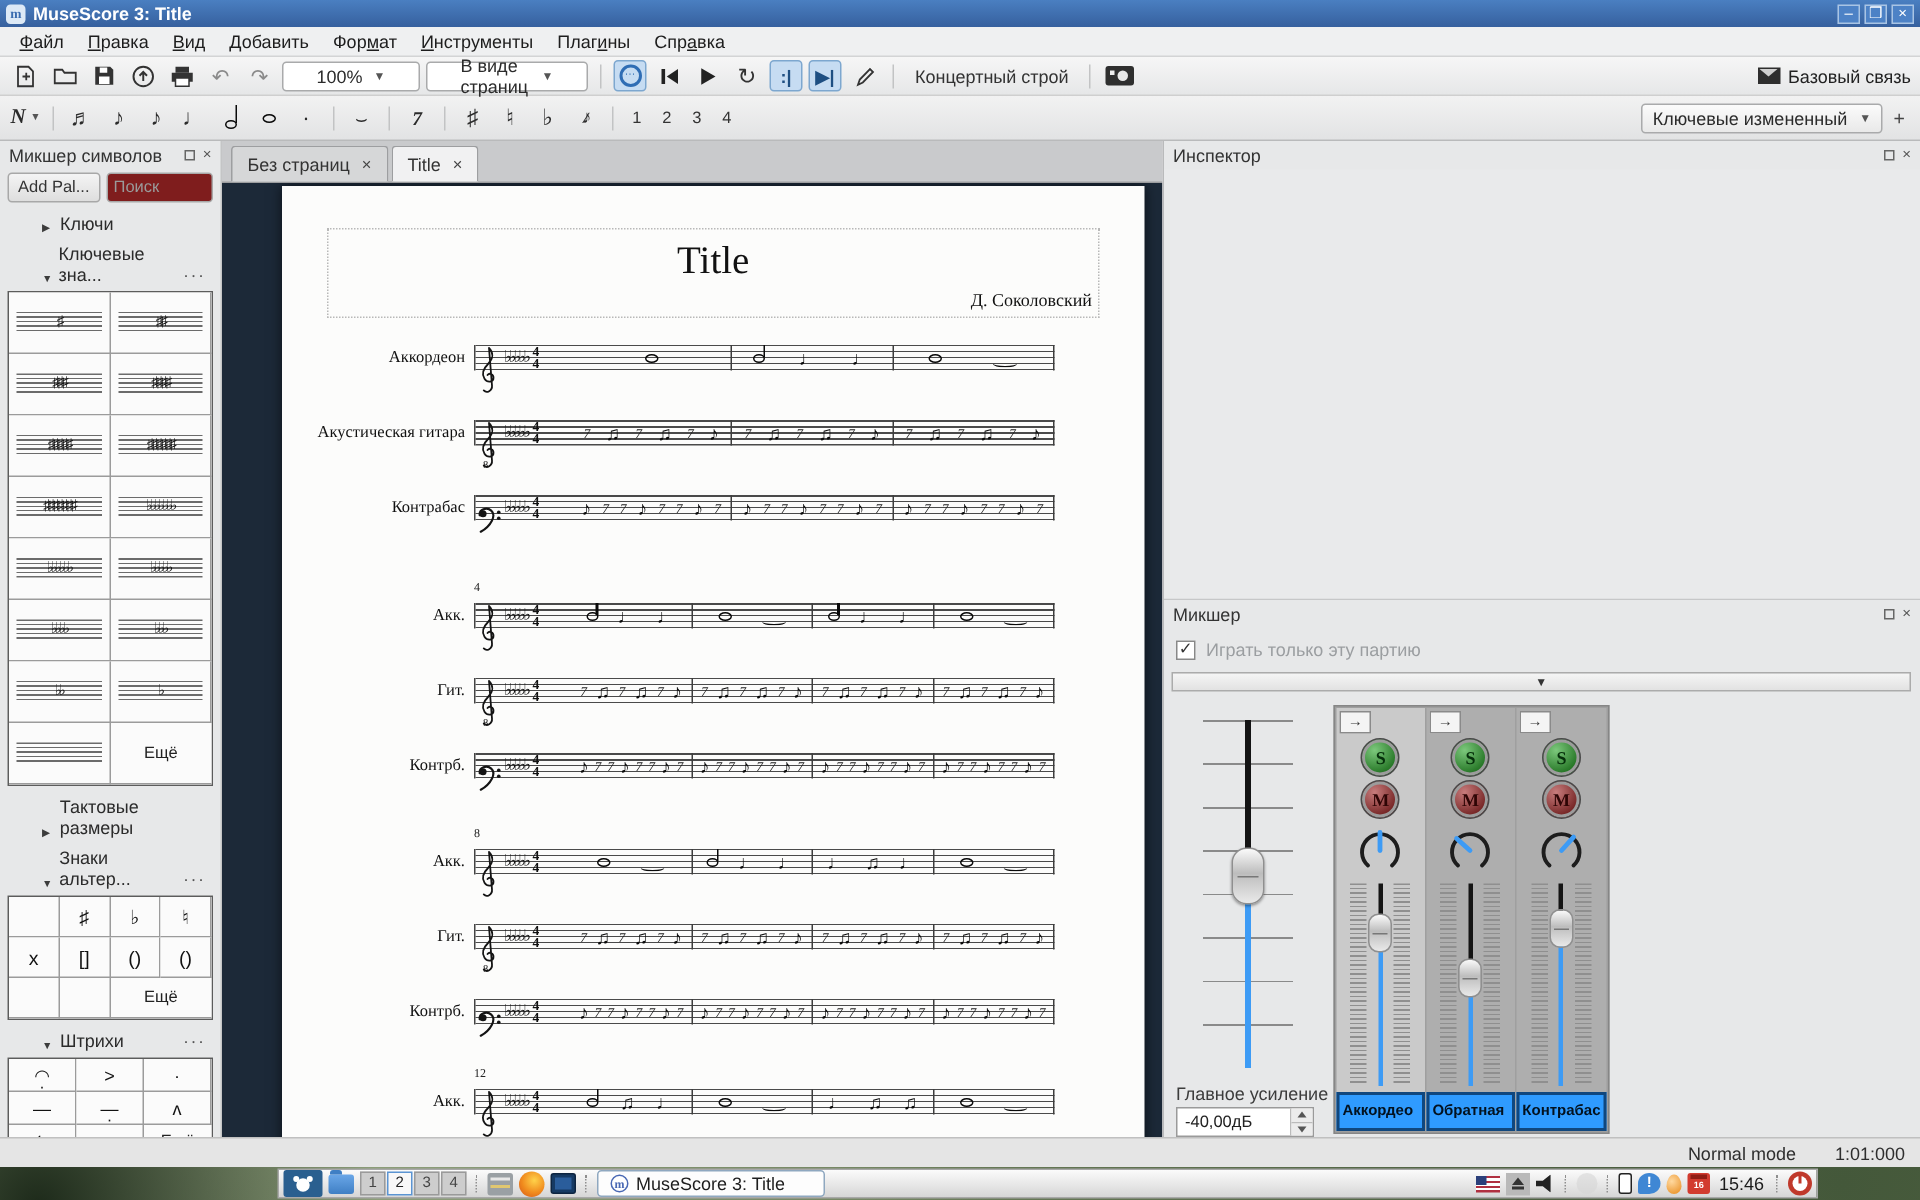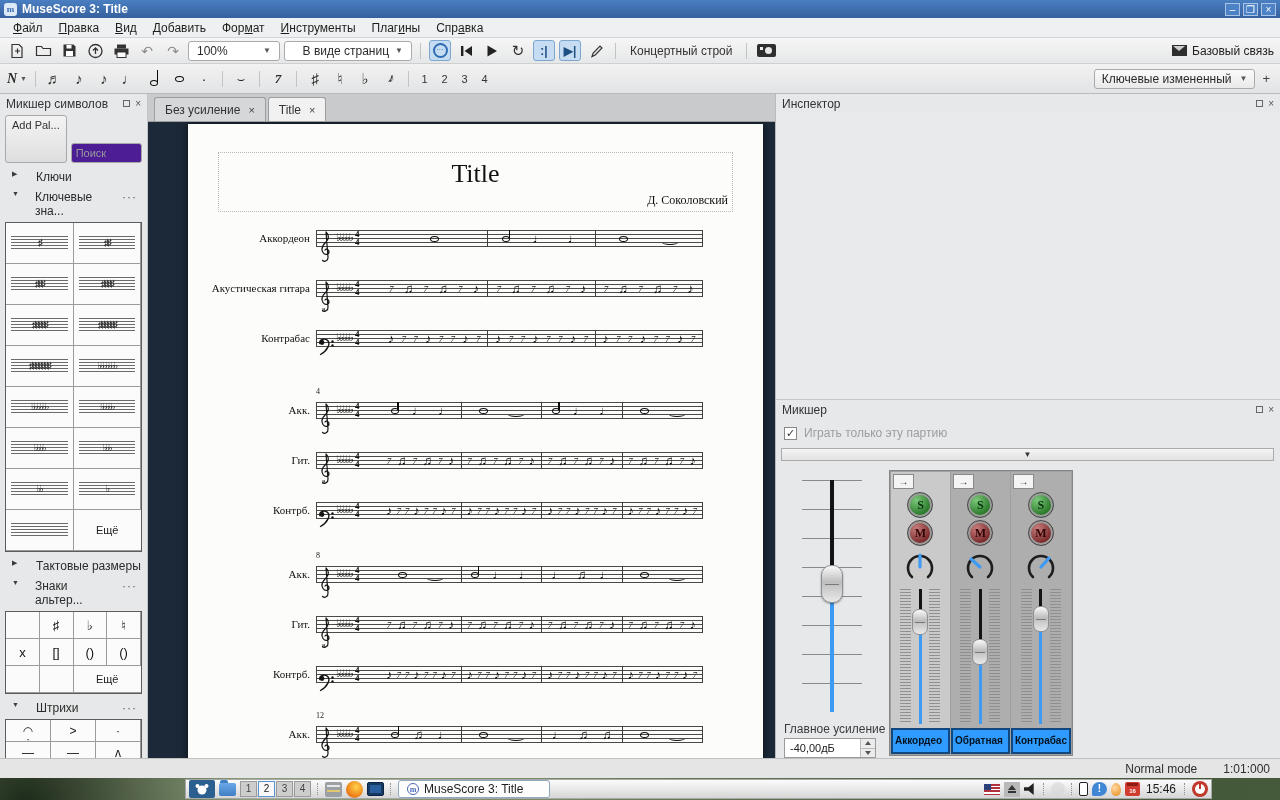--- a/index.html
+++ b/index.html
@@ -18,24 +18,24 @@
   .menu-item{padding:2px 7px;color:#1d1d1d;}
   .menu-item u{text-decoration:underline;}
 
   
   .toolbar1{height:26px;background:linear-gradient(#f6f6f6,#e6e7e8);border-bottom:1px solid #cfcfcf;display:flex;align-items:center;padding:0 6px;gap:4px;}
   .toolbar2{height:30px;background:linear-gradient(#f2f2f2,#e2e3e4);border-bottom:1px solid #b9babb;display:flex;align-items:center;padding:0 6px;gap:3px;}
   .tbtn{min-width:22px;height:21px;display:flex;align-items:center;justify-content:center;border-radius:3px;color:#2b2b2b;}
   .tbtn svg{display:block;}
   .tbtn.active{background:#c6dcf2;border:1px solid #7da7cf;}
   .tsep{width:1px;height:16px;background:#c2c3c4;margin:0 4px;}
-  .combo{height:20px;background:#fff;border:1px solid #a9aaab;border-radius:3px;display:flex;align-items:center;padding:0 8px;gap:6px;}
+  .combo{height:20px;background:#fff;border:1px solid #a9aaab;border-radius:3px;display:flex;align-items:center;padding:0 22px;gap:6px;}
   .combo .arr{color:#555;font-size:8px;}
   .zoomcombo{width:92px;}
-  .viewcombo{width:128px;text-align:right;}
+  .viewcombo{width:108px;}
   .graybtn{color:#333;padding:0 6px;}
   .note-glyph{font-size:15px;line-height:15px;}
   .voice-btn{width:17px;height:18px;text-align:center;font-size:11px;line-height:18px;color:#333;}
   .wscombo{height:20px;background:linear-gradient(#fbfbfb,#e9e9e9);border:1px solid #a9aaab;border-radius:3px;display:flex;align-items:center;padding:0 7px;gap:8px;margin-left:auto;}
   .plusbtn{color:#444;font-size:13px;padding:0 4px;}
   .feedback{margin-left:auto;display:flex;align-items:center;gap:5px;color:#222;}
   .envelope{width:15px;height:11px;background:#2e2e2e;position:relative;display:inline-block;}
   .envelope:before{content:"";position:absolute;left:1px;top:1px;border:6.5px solid transparent;border-top:5px solid #cfcfcf;}
   .camicon{width:19px;height:13px;background:#2f2f2f;border-radius:2px;position:relative;}
   .camicon:before{content:"";position:absolute;left:3px;top:3px;width:3px;height:3px;background:#eee;}
@@ -49,22 +49,22 @@
   .statusbar{position:absolute;top:758px;left:0;right:0;height:20px;background:#e5e5e5;border-top:1px solid #c0c0c0;display:flex;align-items:center;justify-content:flex-end;gap:26px;padding-right:10px;color:#2e2e2e;}
 
   
   .palette{width:148px;background:#e7e8e9;border-right:1px solid #c4c5c6;position:relative;overflow:hidden;}
   .dockhead{height:19px;display:flex;align-items:center;padding:0 6px;color:#333;}
   .dockhead .dh-icons{margin-left:auto;display:flex;gap:5px;align-items:center;color:#666;}
   .float-ic{width:7px;height:7px;border:1px solid #666;display:inline-block;}
   .close-ic{font-size:10px;line-height:8px;color:#555;}
   .palette-toolsrow{display:flex;gap:4px;padding:2px 5px 4px 5px;}
   .addpal{background:linear-gradient(#f4f4f4,#dedede);border:1px solid #a8a8a8;border-radius:3px;font-size:11px;padding:3px 6px;color:#333;}
-  .searchbox{flex:1;background:#4c1d95;border:1px solid #a8a8a8;border-radius:3px;font-size:11px;padding:3px 4px;color:#9a9a9a;min-width:0;margin-top:28px;}
-  .treerow{display:flex;align-items:flex-start;gap:16px;padding:3px 4px 3px 12px;color:#2b2b2b;font-size:12px;}
+  .searchbox{flex:1;background:#7f1d1d;border:1px solid #a8a8a8;border-radius:3px;font-size:11px;padding:3px 4px;color:#9a9a9a;min-width:0;}
+  .treerow{display:flex;align-items:flex-end;gap:4px;padding:3px 4px 3px 28px;color:#2b2b2b;font-size:12px;}
   .tri{font-size:7px;color:#3c3c3c;width:8px;}
   .tree-menu{margin-left:auto;color:#555;letter-spacing:1px;padding-right:6px;}
   .pgrid{margin:1px 5px 4px 5px;border:1px solid #5c5c5c;background:#fbfbfb;display:grid;}
   .pcell{border-right:1px solid #9b9b9b;border-bottom:1px solid #9b9b9b;display:flex;align-items:center;justify-content:center;position:relative;overflow:hidden;background:#fbfbfb;}
   .pcell:nth-last-child(1){border-right:none;}
   .kstaff{position:absolute;left:5px;right:5px;top:50%;margin-top:-7px;height:13px;background-image:repeating-linear-gradient(to bottom,#6b6b6b 0 1px,transparent 1px 3px);}
   .ksig{position:relative;font-size:10px;letter-spacing:-2px;color:#111;transform:translateY(-1px);}
   .more-lbl{font-size:11px;color:#222;position:relative;}
   .acc-g{font-size:13px;color:#111;}
   .artic-g{font-size:12px;color:#111;position:relative;}
@@ -526,21 +526,21 @@
           <div class="pcell" style="height: 22px;"></div>
           <div class="pcell" style="height: 22px;"></div>
           <div class="pcell" style="height: 22px;"></div>
         </div>
       </div>
   </div>
 
   <div class="scorearea">
     <div class="tabbar" id="tabbar">
         <div class="tab">
-          <span>Без усиление</span>
+          <span>Без страниц</span>
           <span class="x">×</span>
         </div>
         <div class="tab active">
           <span>Title</span>
           <span class="x">×</span>
         </div>
       </div>
     <div class="canvas">
       <div class="page">
         <div class="titleframe">

